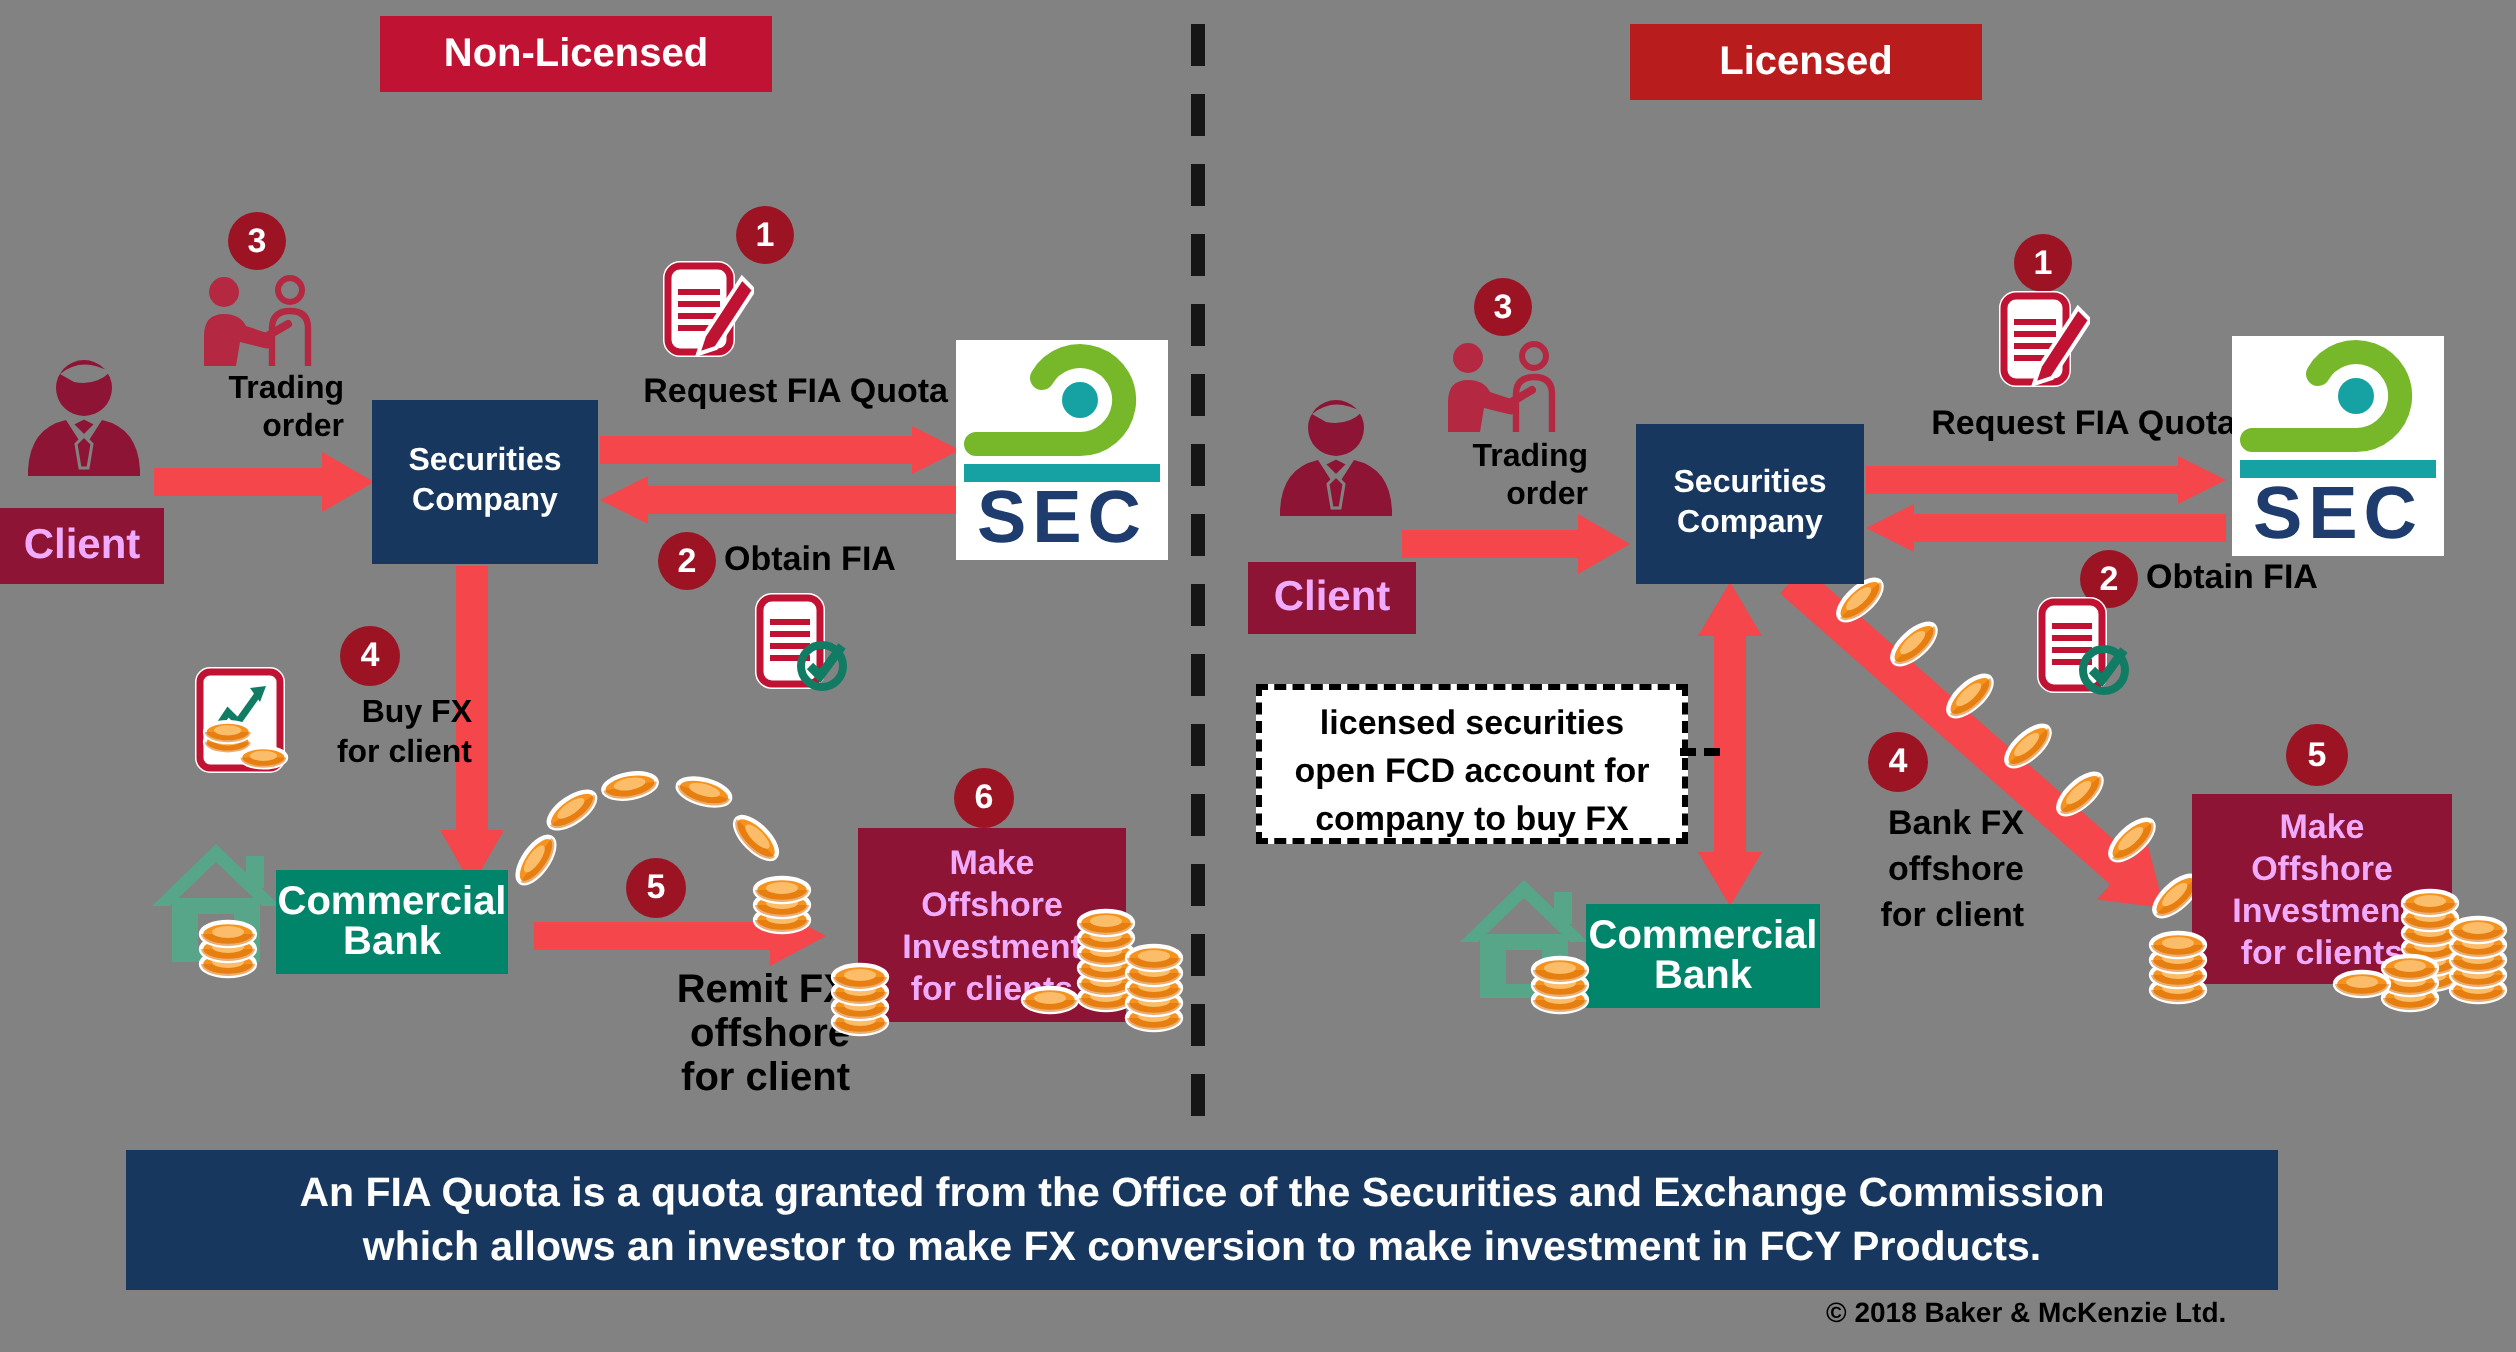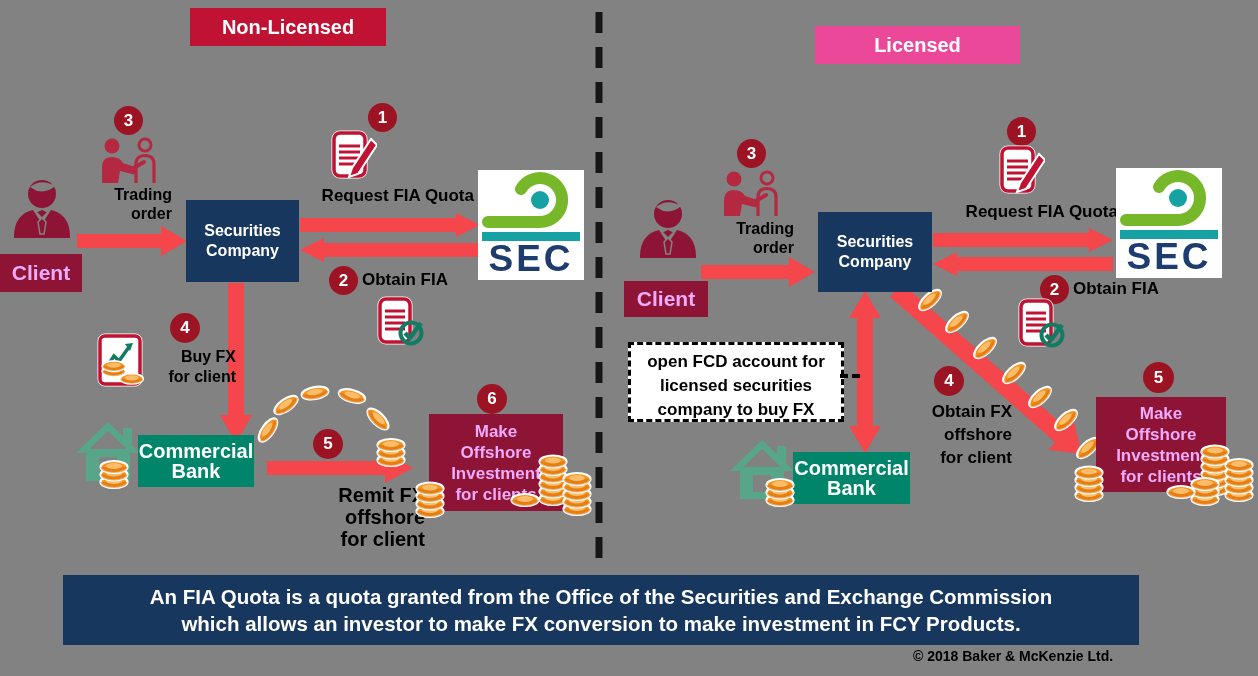--- a/index.html
+++ b/index.html
@@ -215,21 +215,21 @@
     <use href="#coinG" x="17" y="41"></use>
       <use href="#coinG" x="17" y="33.5"></use>
       <use href="#coinG" x="17" y="26"></use>
       <use href="#coinG" x="17" y="18.5"></use>
       <use href="#coinG" x="17" y="11"></use>
   </svg>
   <svg class="abs" style="left:508px;top:492px" width="34" height="16">
     <use href="#coinG" x="17" y="8"></use>
   </svg>
 
-  <div class="abs flexc hdr" style="left:815px;top:26px;width:205px;height:38px;background:#ec4899">
+  <div class="abs flexc hdr" style="left:815px;top:12px;width:176px;height:38px;background:#b91c1c">
     <span>Licensed</span>
   </div>
 
   <svg class="abs" style="left:701px;top:257px" width="114" height="30">
     <polygon points="0,8 88,8 88,0 114,15 88,30 88,22 0,22" fill="#F4464B"></polygon>
   </svg>
   <svg class="abs" style="left:933px;top:228px" width="180" height="24">
     <polygon points="0,5 156,5 156,0 180,12 156,24 156,19 0,19" fill="#F4464B"></polygon>
   </svg>
   <svg class="abs" style="left:933px;top:252px" width="180" height="24">
@@ -326,31 +326,31 @@
       <line x1="8" y1="15" x2="28" y2="15"></line>
         <line x1="8" y1="21" x2="28" y2="21"></line>
       <line x1="8" y1="27" x2="28" y2="27"></line>
         <line x1="8" y1="33" x2="28" y2="33"></line>
     </g>
     <circle cx="34" cy="37" r="10.5" fill="none" stroke="#117C63" stroke-width="4"></circle>
     <polyline points="28,37 33,42 44,27" fill="none" stroke="#117C63" stroke-width="4.5"></polyline>
   </svg>
 
   <div class="abs fcd" style="left:628px;top:342px;width:216px;height:80px">
+    <div>licensed securities</div>
     <div>open FCD account for</div>
-    <div>licensed securities</div>
     <div>company to buy FX</div>
   </div>
   <div class="abs" style="left:840px;top:374px;width:20px;border-top:4px dashed #000"></div>
 
   <div class="abs num" style="left:934px;top:366px;width:30px;height:30px">
       <span>4</span>
     </div>
   <div class="abs steptext" style="left:897px;top:400px;width:115px;font-size:17px;line-height:23px">
-    <div>Obtain FX</div>
+    <div>Bank FX</div>
     <div>offshore</div>
     <div>for client</div>
   </div>
 
   <svg class="abs" style="left:728px;top:436px" width="68" height="66" viewBox="0 0 68 66">
     <rect x="49" y="10" width="9" height="16" fill="#57A68A"></rect>
     <polygon points="2,35 34,4 66,35 57,35 34,13 11,35" fill="#57A68A"></polygon>
     <rect x="12" y="31" width="44" height="32" fill="#57A68A"></rect>
     <rect x="25" y="39" width="18" height="17" fill="#828282"></rect>
   </svg>

